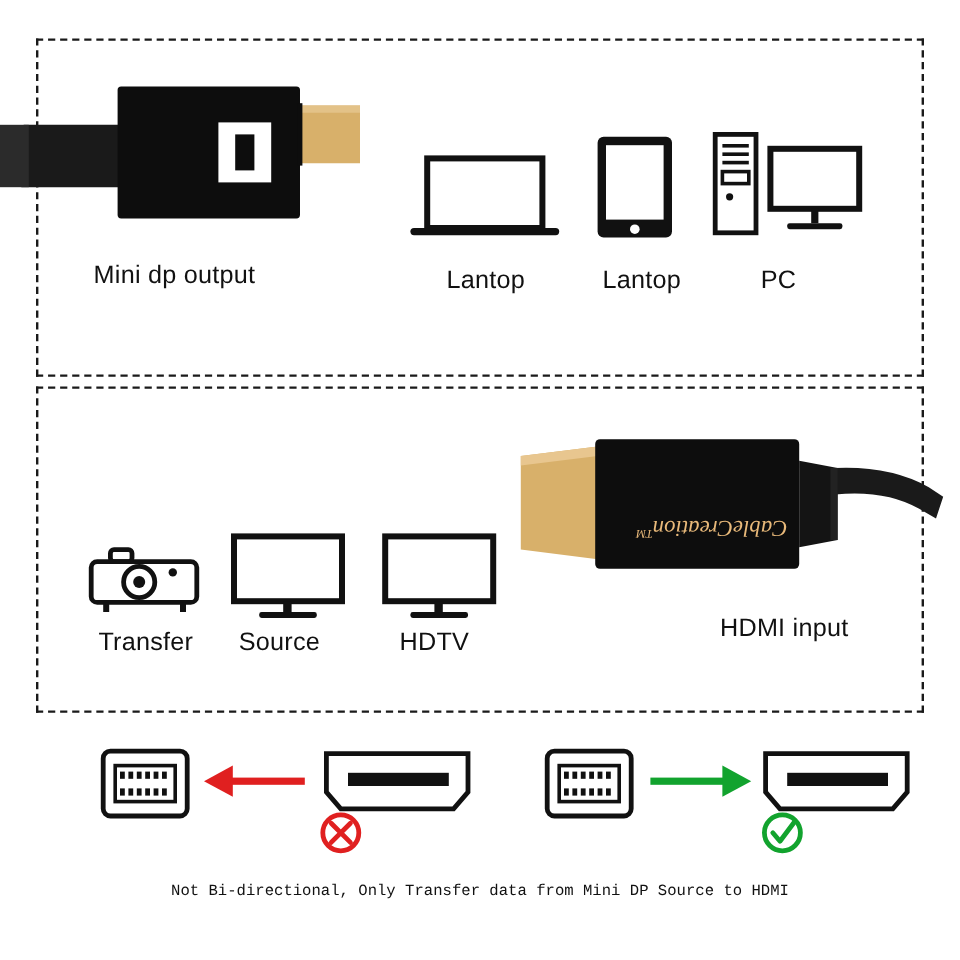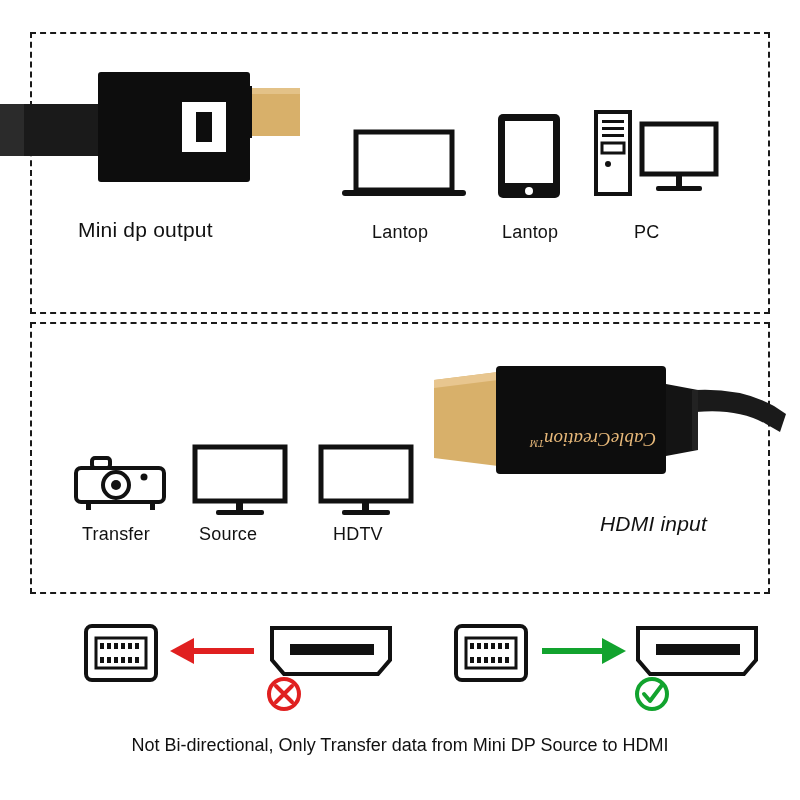--- a/index.html
+++ b/index.html
@@ -27,21 +27,21 @@
     border: 2px dashed #1a1a1a;
     box-sizing: border-box;
     background: transparent;
   }
   #panel-source { left: 30px; top: 32px; width: 740px; height: 282px; }
   #panel-sink   { left: 30px; top: 322px; width: 740px; height: 272px; }
 
   
   .label {
     position: absolute;
-    font-size: 18px;
+    font-size: 21px;
     color: #111;
     white-space: nowrap;
     text-align: center;
     letter-spacing: 0.2px;
   }
   .label.big { font-size: 21px; }
   .icon-box { position: absolute; }
 
   svg { display: block; overflow: visible; }
 
@@ -64,22 +64,23 @@
   }
   .cc-brand sup { font-size: 10px; }
 
   
   .bottom-caption {
     position: absolute;
     left: 0;
     top: 735px;
     width: 800px;
     text-align: center;
-    font-size: 18px;
+    font-size: 13px;
     color: #111;
+    font-family: Liberation Mono, monospace;
   }
 </style>
 </head>
 <body>
 
 <div class="page">
 
   <div class="panel" id="panel-source"></div>
 
   <div class="icon-box" id="minidp-connector">
@@ -174,21 +175,21 @@
       <path d="M4 18 L68 10 L68 18 L4 26 Z" fill="#e8c68f"></path>
 
       <rect x="66" y="4" width="170" height="108" rx="4" fill="#0d0d0d"></rect>
 
       <path d="M236 22 L268 28 L268 88 L236 94 Z" fill="#141414"></path>
       <path d="M266 28 Q312 26 344 44 L356 52 L350 70 L336 62 Q308 46 266 50 Z" fill="#1a1a1a"></path>
       <rect x="262" y="28" width="6" height="60" fill="#222"></rect>
     </svg>
   </div>
   <div class="cc-brand"><span>CableCreation</span><sup>TM</sup></div>
-  <div class="label big" style="left:600px; top:512px;font-style:italic;">HDMI input</div>
+  <div class="label big" style="left:600px; top:512px;">HDMI input</div>
 
   <div class="icon-box" style="left:60px; top:614px; width:680px; height:100px;">
     <svg width="680" height="100" viewBox="0 0 680 100">
 
       <rect x="26" y="12" width="70" height="54" rx="6" fill="none" stroke="#111" stroke-width="4"></rect>
       <rect x="36" y="24" width="50" height="30" fill="none" stroke="#111" stroke-width="3"></rect>
       <g fill="#111">
         <rect x="40" y="29" width="4" height="6"></rect>
           <rect x="47" y="29" width="4" height="6"></rect>
         <rect x="54" y="29" width="4" height="6"></rect>

